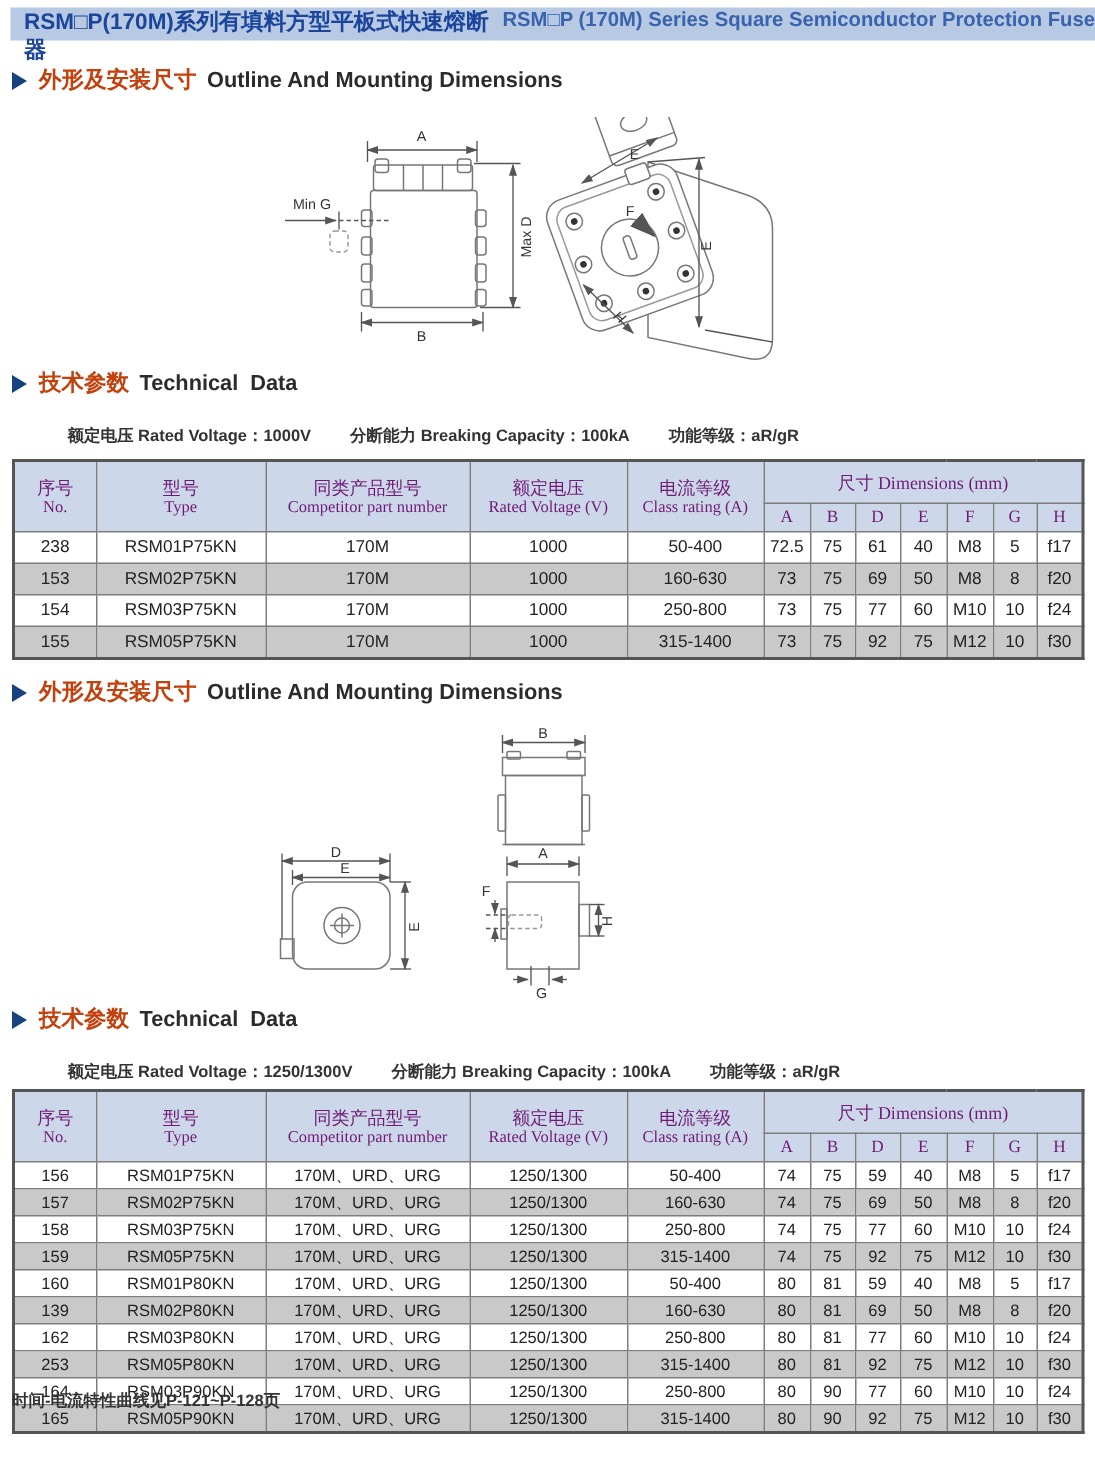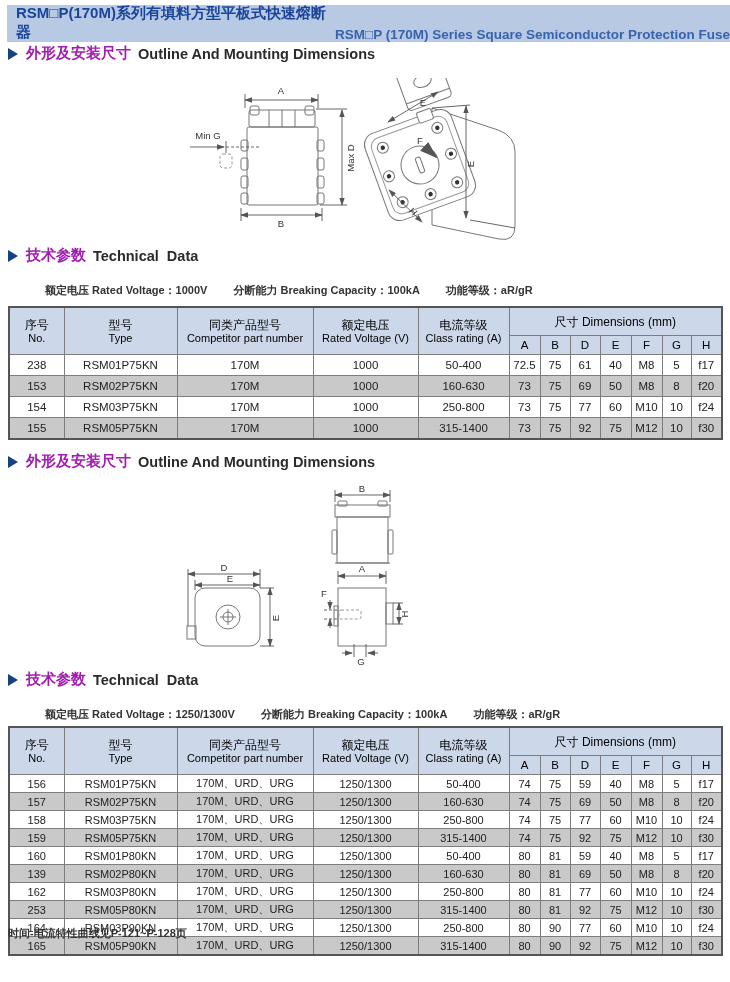--- a/index.html
+++ b/index.html
@@ -3,40 +3,40 @@
 <meta charset="utf-8">
 <style>
   html,body { margin:0; padding:0; background:#e8e8e8; }
   .page {
     position:relative; width:730px; height:982px; background:#ffffff;
     font-family:"Liberation Sans", sans-serif; color:#222; overflow:hidden;
     margin:0 auto;
   }
   
   .header-bar {
-    position:absolute; top:5px; left:7px; right:0; height:37px;
-    background:#b7c9e3; display:flex; align-items:flex-end; padding-left:9px;
+    position:absolute; top:5px; left:7px; right:0; height:22px;
+    background:#b7c9e3; display:flex; align-items:flex-start; padding-left:9px;
     box-sizing:border-box;
   }
   .header-bar .zh { font-size:15px; font-weight:bold; color:#1b459b; letter-spacing:0px; }
   .header-bar .en { font-size:13.5px; font-weight:600; color:#3a63ad; margin-left:9px; white-space:nowrap; }
   
   .sec { position:absolute; left:8px; display:flex; align-items:center; }
   .sec .tri { width:0; height:0; border-left:10px solid #16427f; border-top:6px solid transparent; border-bottom:6px solid transparent; margin-right:8px; }
-  .sec .zh { font-size:15px; font-weight:600; color:#a21caf; }
+  .sec .zh { font-size:15px; font-weight:600; color:#c2410c; }
   .sec .en { font-size:14.5px; font-weight:700; color:#2b2b2b; margin-left:7px; white-space:pre; }
   .sec1 { top:44px; } .sec2 { top:246px; } .sec3 { top:452px; } .sec4 { top:670px; }
   
   .note { position:absolute; left:45px; display:flex; gap:26px; font-size:11px; font-weight:600; color:#333; white-space:pre; }
   .note1 { top:283px;justify-content:flex-end; } .note2 { top:707px; }
   
   table { position:absolute; left:8px; border-collapse:collapse; width:713px; table-layout:fixed; border:2px solid #555; }
   .t1 { top:306px; } .t2 { top:726px; }
   th, td { border:1px solid #7d7d7d; text-align:center; vertical-align:middle; padding:0; overflow:hidden; }
-  thead th { background:#ccd8ea; font-weight:400; color:#000000; }
+  thead th { background:#ccd8ea; font-weight:400; color:#701a75;font-family:Liberation Serif, serif; }
   thead tr.main th { height:27px; }
   thead tr.sub th { height:18px; font-size:11.5px; }
   th .h-zh { display:block; font-size:12px; line-height:14px; }
   th .h-en { display:block; font-size:11px; line-height:13px; }
   th .h-one { font-size:12px; }
   .t1 tbody td { height:20px; font-size:11.5px; }
   .t2 tbody td { height:17px; font-size:11px; }
   tbody tr:nth-child(even) td { background:#c9c9c9; }
   
   .drawing { position:absolute; }

